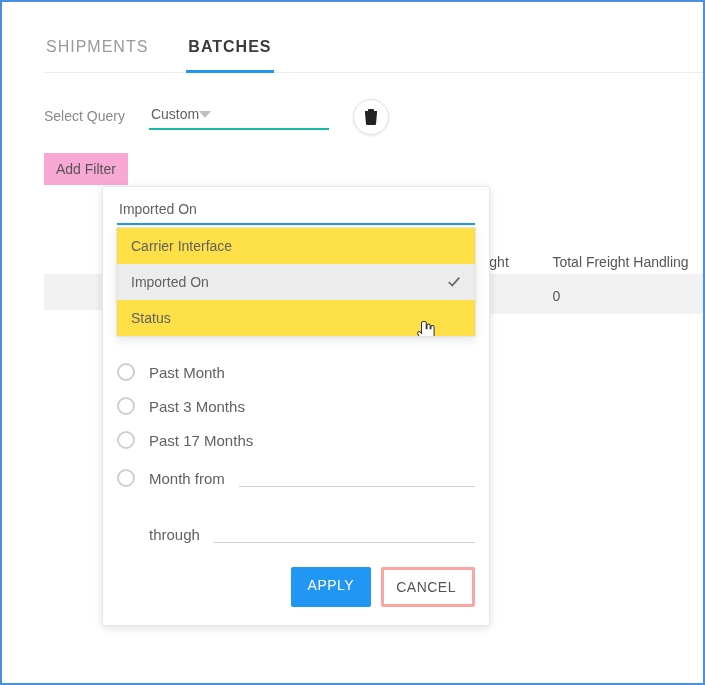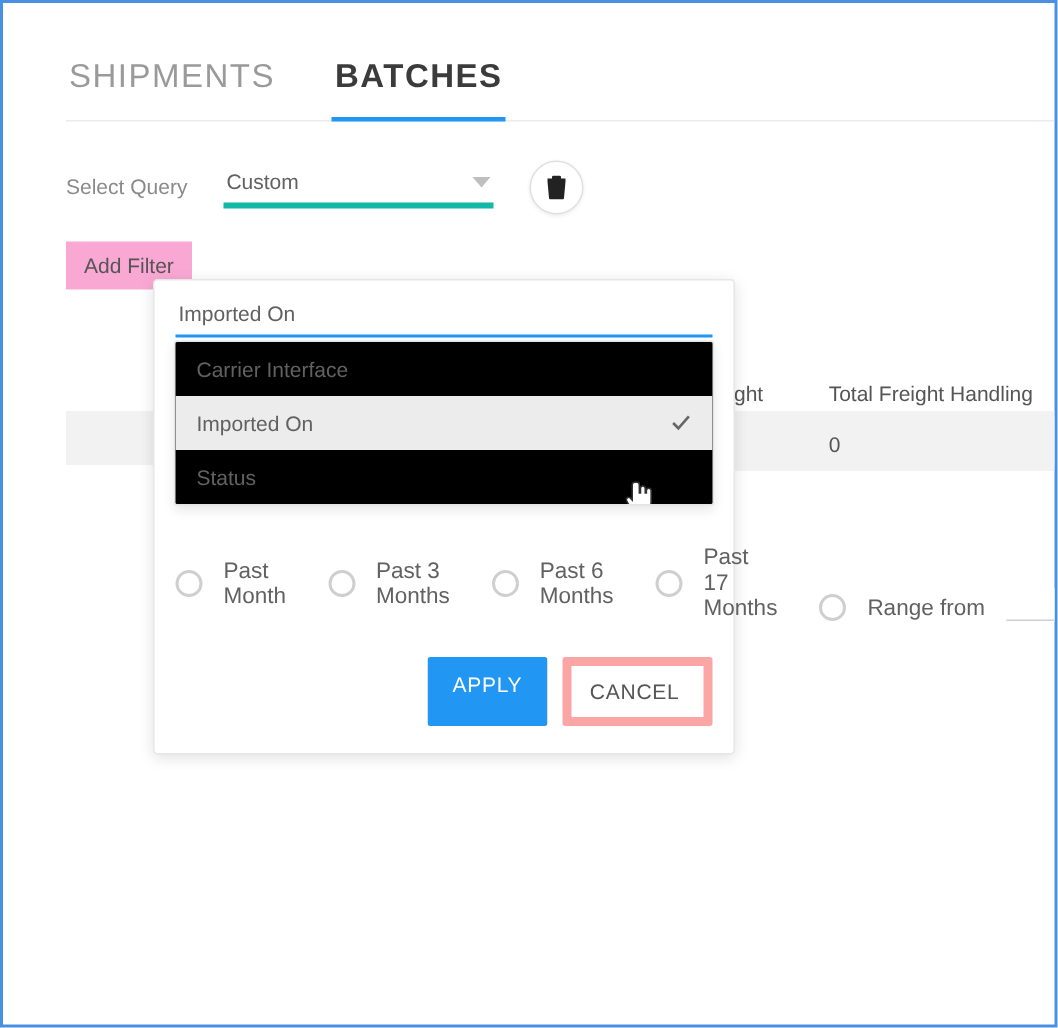--- a/index.html
+++ b/index.html
@@ -18,21 +18,21 @@
     }
     
     .tabs {
       display: flex;
       gap: 36px;
       border-bottom: 1px solid #ececec;
       padding-bottom: 0;
       margin-right: 0;
     }
     .tab {
-      font-size: 22px;
+      font-size: 16px;
       letter-spacing: 1px;
       color: #9a9a9a;
       padding: 8px 2px 14px 2px;
       cursor: pointer;
       font-weight: 400;
       border-bottom: 3px solid transparent;
       margin-bottom: -1px;
     }
     .tab.active {
       color: #3b3b3b;
@@ -47,23 +47,23 @@
       gap: 24px;
     }
     .query-label {
       font-size: 14px;
       color: #8a8a8a;
       margin-top: -2px;
     }
     .query-select {
       display: flex;
       align-items: center;
-      justify-content: space-between;
+      justify-content: flex-start;
       width: 180px;
-      border-bottom: 4px solid #14b8a6;
+      border-bottom: 2px solid #14b8a6;
       padding: 2px 2px 6px 2px;
       cursor: pointer;
       color: #616161;
       font-size: 14px;
     }
     .triangle-down {
       width: 0; height: 0;
       border-left: 6px solid transparent;
       border-right: 6px solid transparent;
       border-top: 7px solid #bfbfbf;
@@ -139,21 +139,21 @@
       background: #2196F3;
       margin-bottom: 2px;
     }
     .dropdown {
       border: 1px solid #e4e4e4;
       border-radius: 2px;
       box-shadow: 0 3px 8px rgba(0,0,0,0.10);
       margin: 0 -1px;
       overflow: hidden;
       position: relative;
-      background: #000000;
+      background: #fde047;
     }
     .dropdown .opt {
       padding: 10px 14px;
       font-size: 14px;
       color: #616161;
       cursor: pointer;
       display: flex;
       align-items: center;
       justify-content: space-between;
     }
@@ -167,22 +167,22 @@
     .cursor-hand {
       position: absolute;
       left: 300px;
       top: 92px;
       width: 20px; height: 22px;
       pointer-events: none;
     }
     .radio-list {
       margin-top: 26px;
       display: flex;
-      flex-direction: row;
-      gap: 28px;
+      flex-direction: column;
+      gap: 16px;
     }
     .radio-row {
       display: flex;
       align-items: center;
       gap: 14px;
       font-size: 15px;
       color: #616161;
       cursor: pointer;
     }
     .radio {
@@ -228,21 +228,21 @@
       cursor: pointer;
       border: 1px solid transparent;
     }
     .btn.primary {
       background: #2196F3;
       color: #fff;
     }
     .btn.secondary {
       background: #fff;
       color: #555;
-      border: 6px solid #fca5a5;
+      border: 3px solid #fca5a5;
       padding-left: 12px;
     }
   </style>
 </head>
 <body>
 
 <div class="wrap">
   <div class="tabs">
     <div class="tab">SHIPMENTS</div>
     <div class="tab active">BATCHES</div>
@@ -302,29 +302,25 @@
     <label class="radio-row">
       <span class="radio"></span>
       <span>Past Month</span>
     </label>
     <label class="radio-row">
       <span class="radio"></span>
       <span>Past 3 Months</span>
     </label>
     <label class="radio-row">
       <span class="radio"></span>
-      <span>Past 6 Months</span>
-    </label>
-    <label class="radio-row">
-      <span class="radio"></span>
       <span>Past 17 Months</span>
     </label>
     <div class="radio-row range-row">
       <span class="radio"></span>
-      <span>Range from</span>
+      <span>Month from</span>
       <input type="text" class="range-input" style="">
     </div>
     <div class="through-row">
       <span>through</span>
       <input type="text" class="range-input" style="">
     </div>
   </div>
 
   <div class="panel-buttons">
     <div class="btn primary">APPLY</div>

